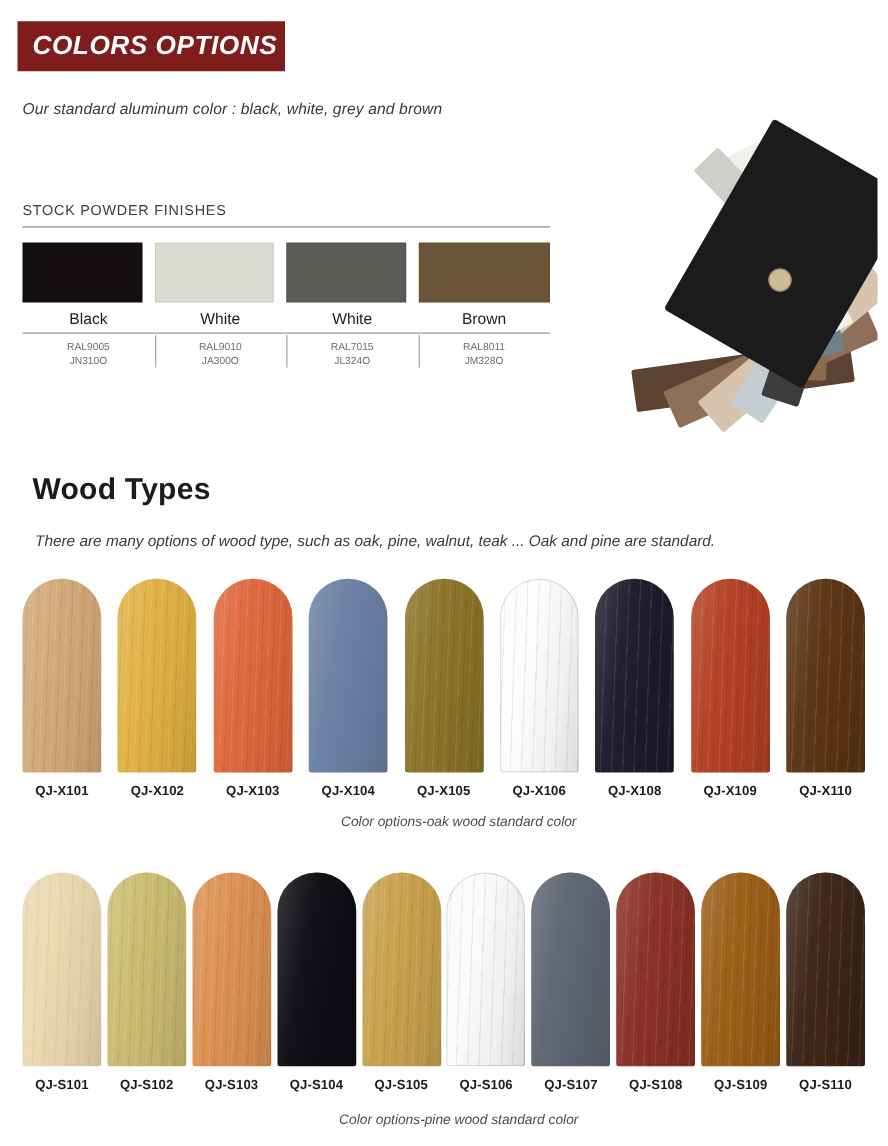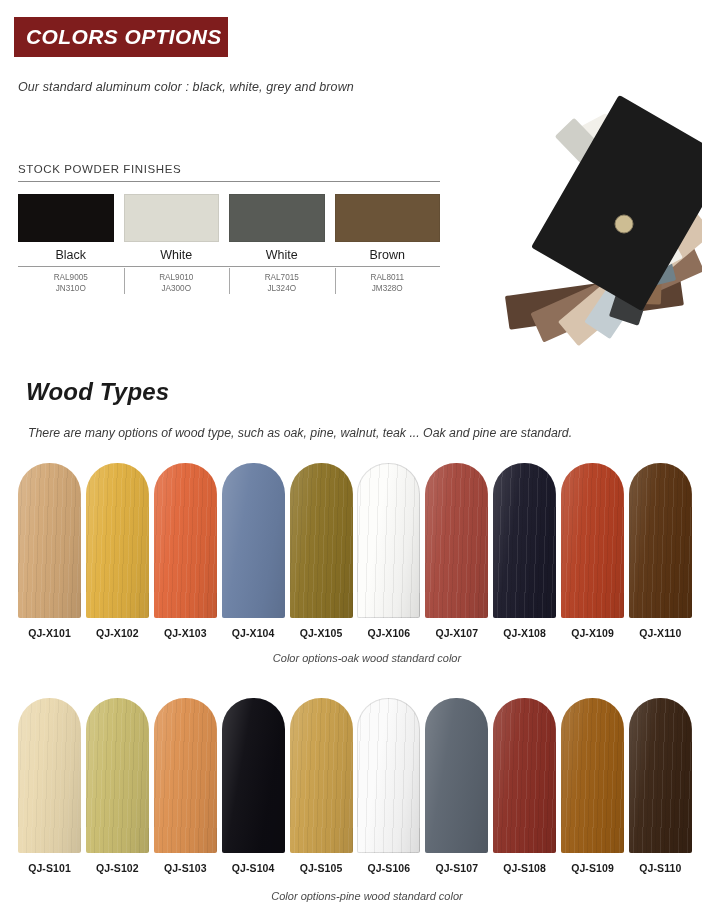--- a/index.html
+++ b/index.html
@@ -137,21 +137,20 @@
   }
   .fan-photo svg { display: block; }
 
   
   .wood-heading {
     position: absolute;
     left: 26px;
     top: 378px;
     font-size: 24px;
     font-weight: bold;
-    font-style: italic;
     color: #1b1b1b;
     letter-spacing: 0.2px;
   }
   .wood-sub {
     position: absolute;
     left: 28px;
     top: 426px;
     font-size: 12.3px;
     font-style: italic;
     color: #3a3a3a;
@@ -358,27 +357,20 @@
       <div class="plank-label">QJ-X105</div>
     </div>
     <div class="plank-col">
       <div class="plank outlined" style="background: rgb(253, 253, 251);">
         <div class="grain"></div>
         <div class="sheen"></div>
       </div>
       <div class="plank-label">QJ-X106</div>
     </div>
     <div class="plank-col">
-      <div class="plank " style="background: rgb(164, 71, 60);">
-        <div class="grain"></div>
-        <div class="sheen"></div>
-      </div>
-      <div class="plank-label">QJ-X107</div>
-    </div>
-    <div class="plank-col">
       <div class="plank " style="background: rgb(27, 26, 42);">
         <div class="grain"></div>
         <div class="sheen"></div>
       </div>
       <div class="plank-label">QJ-X108</div>
     </div>
     <div class="plank-col">
       <div class="plank " style="background: rgb(179, 63, 34);">
         <div class="grain"></div>
         <div class="sheen"></div>

